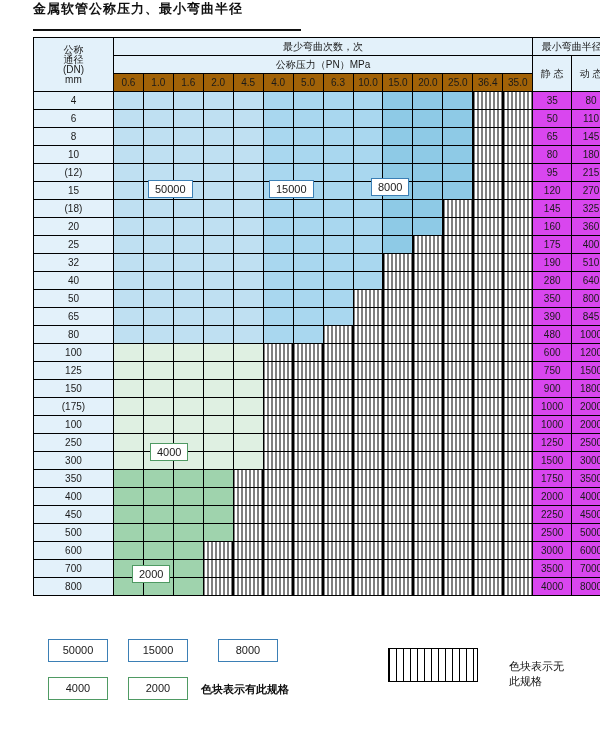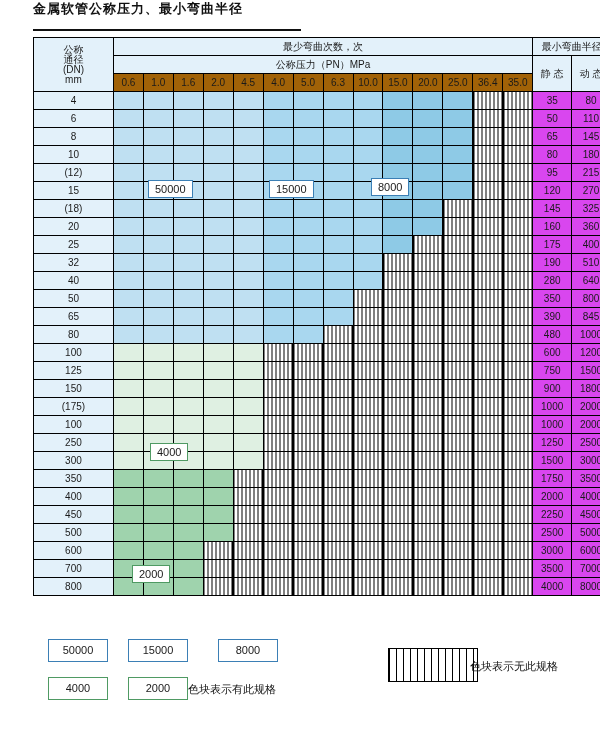--- a/index.html
+++ b/index.html
@@ -692,18 +692,18 @@
   <div class="callout" id="co8000" style="left:371px;top:178px;">8000</div>
   <div class="callout green" id="co4000" style="left:150px;top:443px;">4000</div>
   <div class="callout green" id="co2000" style="left:132px;top:565px;">2000</div>
 
   <div class="legend">
     <div class="lg-box" style="left:15px;top:2px;">50000</div>
     <div class="lg-box" style="left:95px;top:2px;">15000</div>
     <div class="lg-box" style="left:185px;top:2px;">8000</div>
     <div class="lg-box green" style="left:15px;top:40px;">4000</div>
     <div class="lg-box green" style="left:95px;top:40px;">2000</div>
-    <div class="lg-text" style="left:155px;top:45px;">色块表示有此规格</div>
+    <div class="lg-text" style="left:168px;top:45px;font-weight:bold;">色块表示有此规格</div>
     <div class="lg-hatch"></div>
-    <div class="lg-text" style="left:437px;top:22px;">色块表示无此规格</div>
+    <div class="lg-text" style="left:476px;top:22px;">色块表示无此规格</div>
   </div>
 
 </div>
 
 </body></html>

